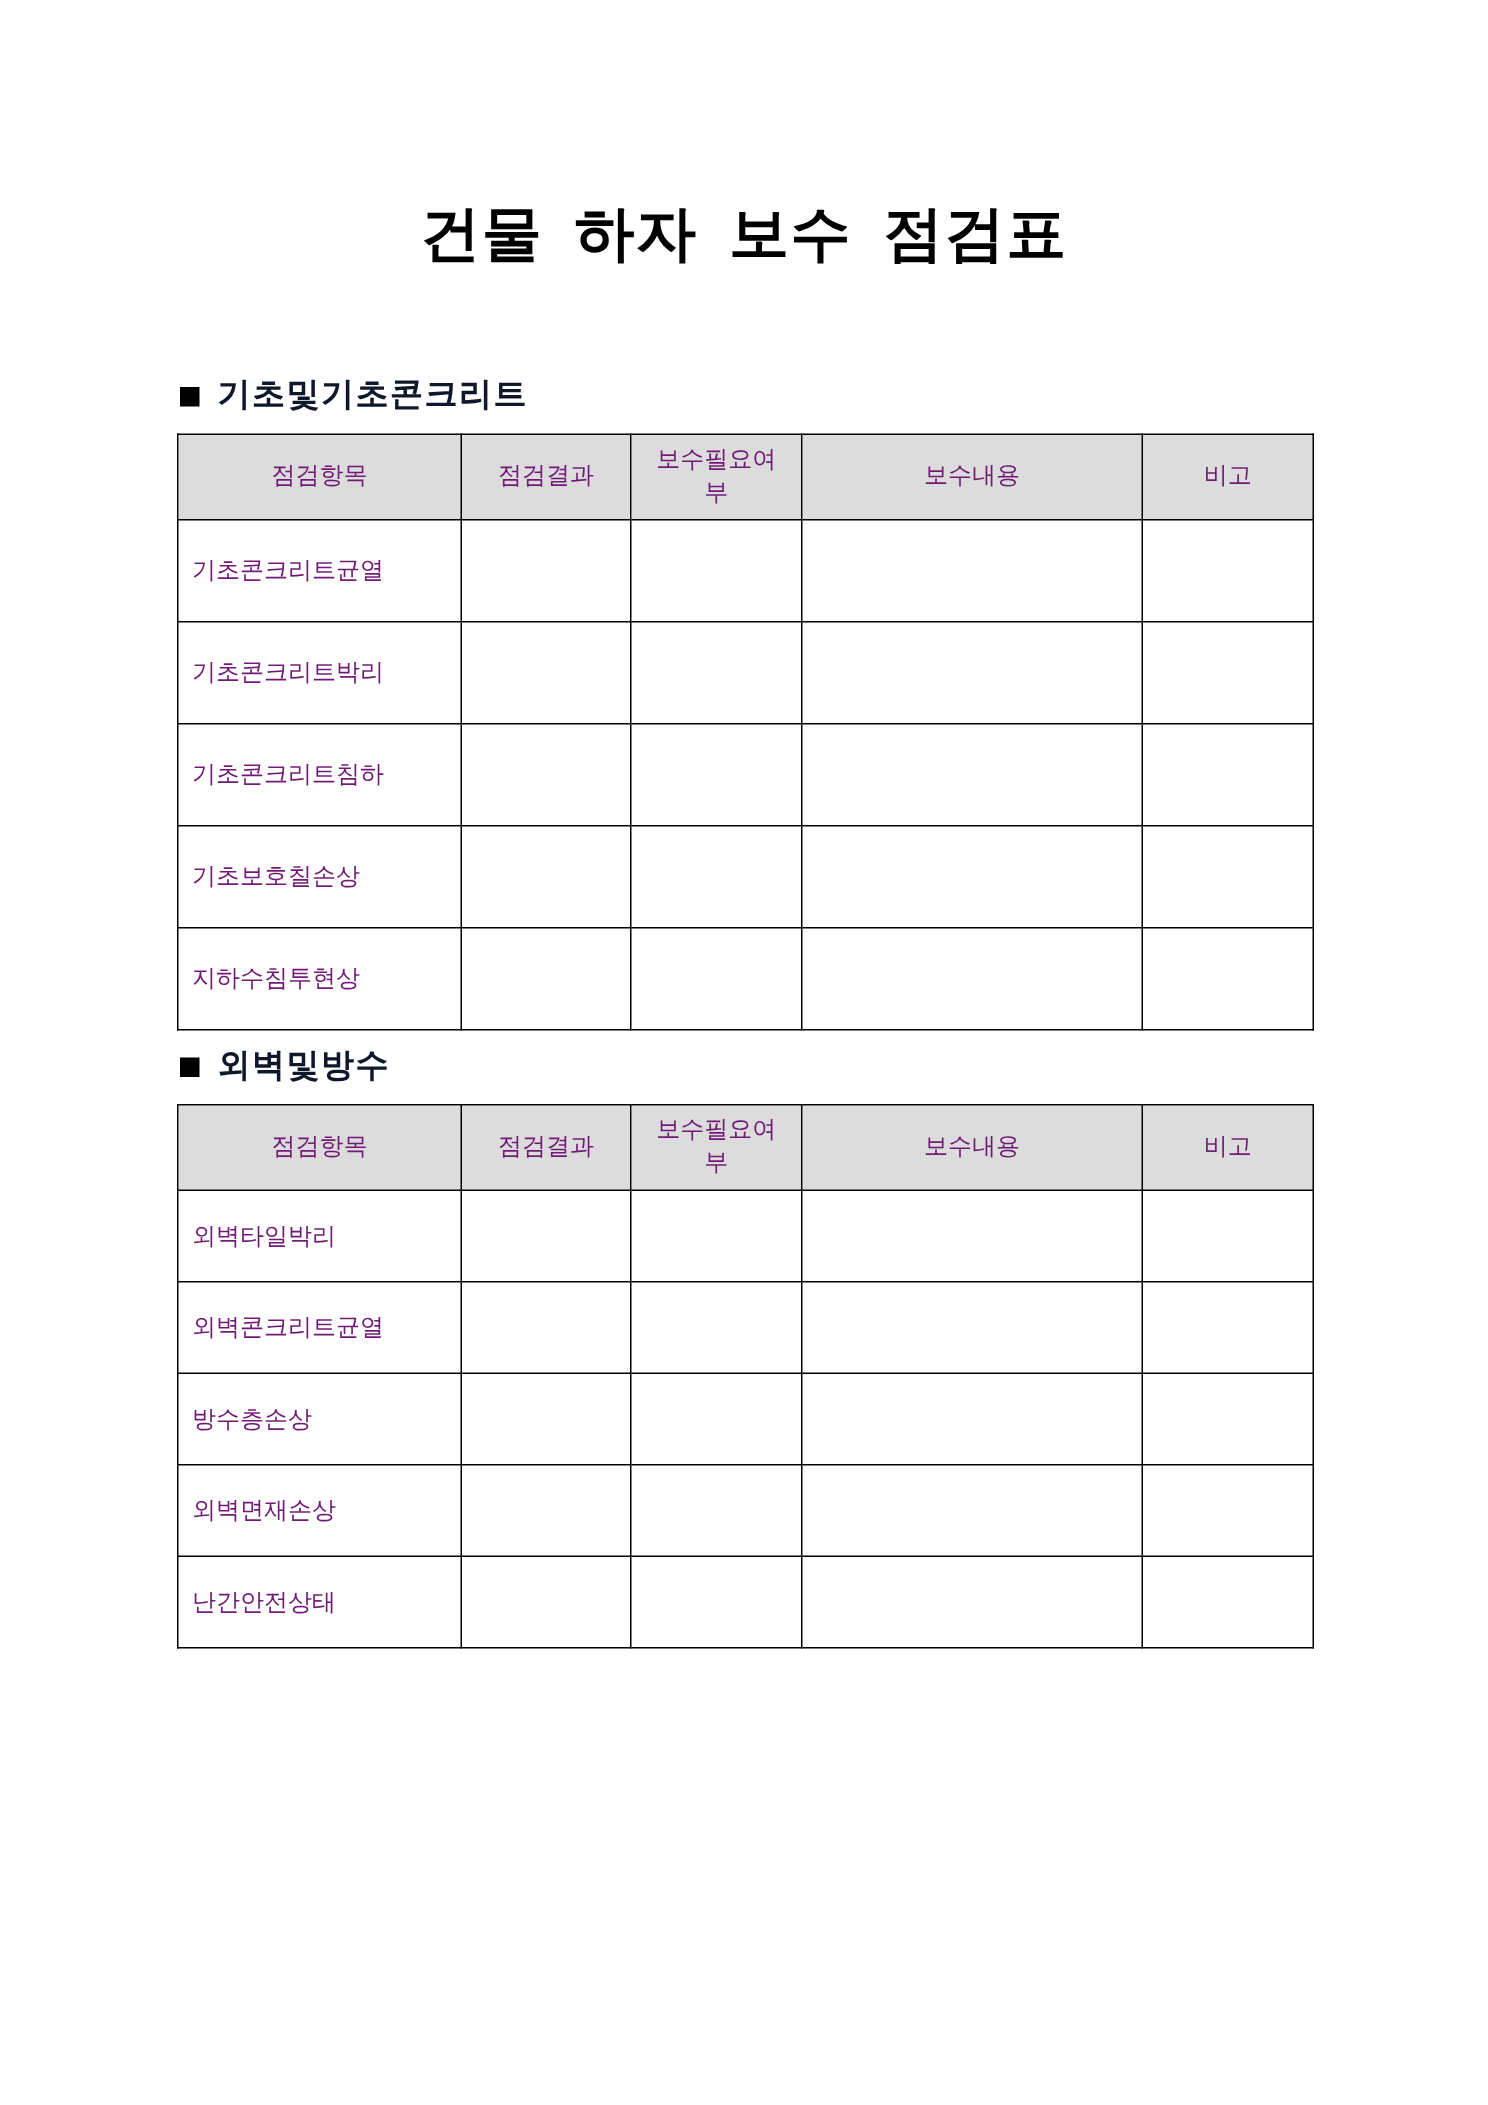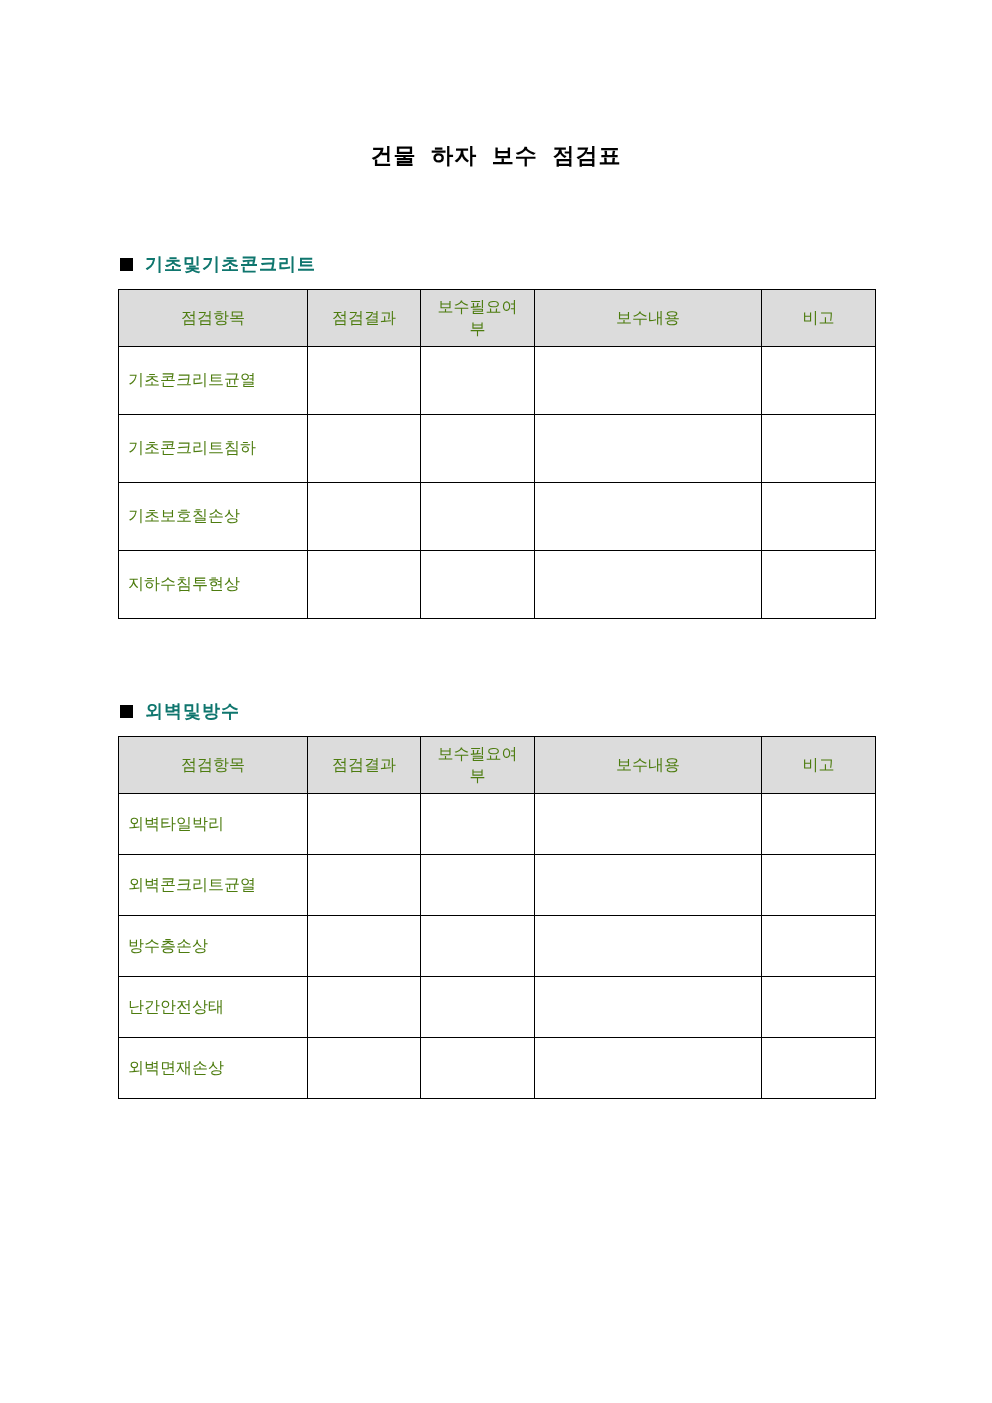--- a/index.html
+++ b/index.html
@@ -14,33 +14,33 @@
       font-family: "DejaVu Sans", "Liberation Sans", sans-serif;
       color: #111;
       overflow: hidden;
     }
     .page-title {
       position: absolute;
       top: 134px;
       left: 0;
       width: 992px;
       text-align: center;
-      font-size: 22px;
+      font-size: 40px;
       font-weight: bold;
       letter-spacing: 1px;
       word-spacing: 6px;
       color: #000;
       line-height: 44px;
     }
     .section-heading {
       position: absolute;
       left: 118px;
-      font-size: 18px;
+      font-size: 22px;
       font-weight: bold;
-      color: #0f766e;
+      color: #0f172a;
       line-height: 24px;
       display: flex;
       align-items: center;
     }
     .section-heading .square {
       display: inline-block;
       width: 13px;
       height: 13px;
       background: #000;
       margin-right: 12px;
@@ -49,21 +49,21 @@
     .section-heading .heading-text {
       letter-spacing: 1px;
     }
     table.inspect-table {
       position: absolute;
       left: 118px;
       width: 757px;
       border-collapse: collapse;
       table-layout: fixed;
       font-size: 16px;
-      color: #4d7c0f;
+      color: #701a75;
       font-family: Liberation Serif, serif;
     }
     table.inspect-table th,
     table.inspect-table td {
       border: 1.5px solid #000;
       padding: 0;
       overflow: hidden;
     }
     table.inspect-table th {
       background: #dcdcdc;
@@ -120,20 +120,27 @@
   </thead>
   <tbody>
     <tr>
       <td class="item-cell">기초콘크리트균열</td>
       <td></td>
       <td></td>
       <td></td>
       <td></td>
     </tr>
     <tr>
+      <td class="item-cell">기초콘크리트박리</td>
+      <td></td>
+      <td></td>
+      <td></td>
+      <td></td>
+    </tr>
+    <tr>
       <td class="item-cell">기초콘크리트침하</td>
       <td></td>
       <td></td>
       <td></td>
       <td></td>
     </tr>
     <tr>
       <td class="item-cell">기초보호칠손상</td>
       <td></td>
       <td></td>
@@ -188,27 +195,27 @@
       <td></td>
     </tr>
     <tr>
       <td class="item-cell">방수층손상</td>
       <td></td>
       <td></td>
       <td></td>
       <td></td>
     </tr>
     <tr>
+      <td class="item-cell">외벽면재손상</td>
+      <td></td>
+      <td></td>
+      <td></td>
+      <td></td>
+    </tr>
+    <tr>
       <td class="item-cell">난간안전상태</td>
-      <td></td>
-      <td></td>
-      <td></td>
-      <td></td>
-    </tr>
-    <tr>
-      <td class="item-cell">외벽면재손상</td>
       <td></td>
       <td></td>
       <td></td>
       <td></td>
     </tr>
   </tbody>
 </table>
 
 </body></html>

